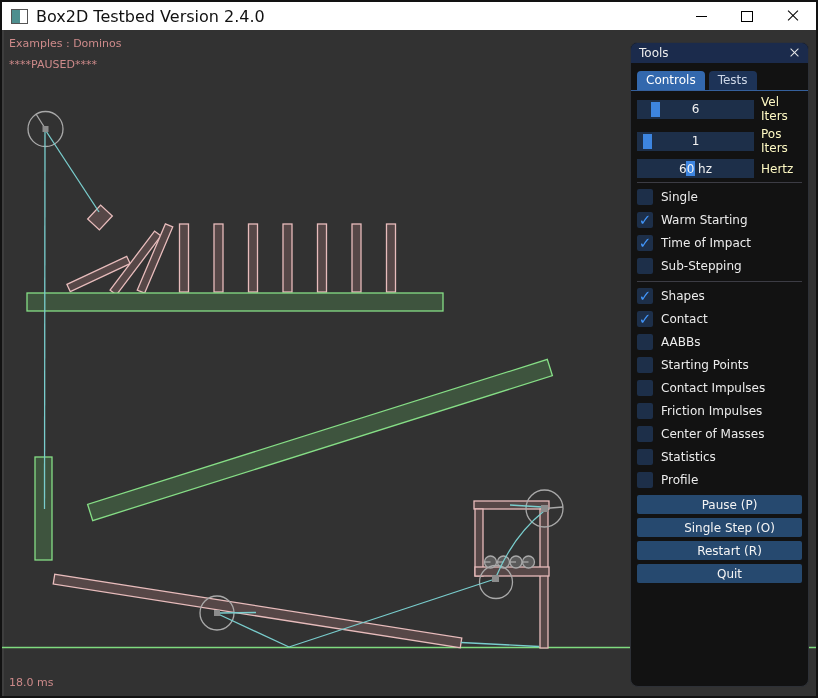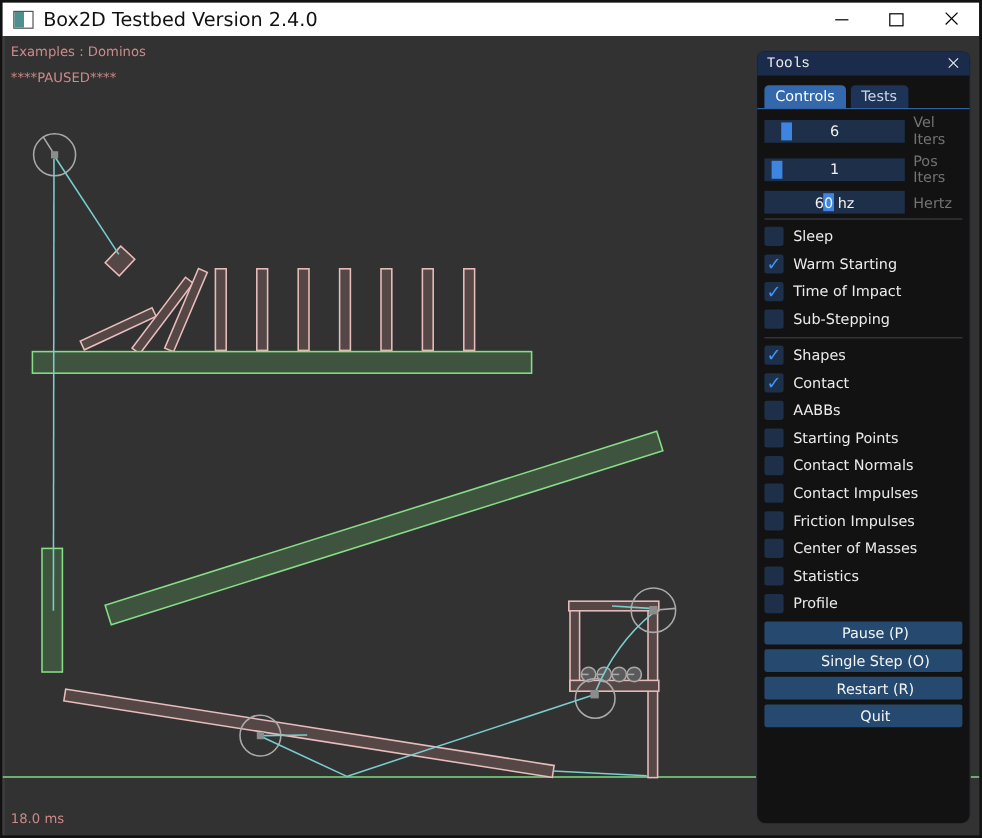--- a/index.html
+++ b/index.html
@@ -26,34 +26,34 @@
           box-shadow:inset 2px 0 0 #3e3e3e;}
   .canvas svg{position:absolute;left:0;top:0;}
   .overlay-text{position:absolute;font-size:11px;letter-spacing:0;z-index:5;}
   #lbl-example{left:7px;top:7px;}
   #lbl-paused{left:7px;top:28px;}
   #lbl-ms{left:7px;top:646px;}
   
   .panel{position:absolute;left:628px;top:40px;width:179px;height:645px;background:#121212;
          border:1px solid #2d3036;border-radius:7px 7px 8px 8px;z-index:20;box-sizing:border-box;
          color:#ececec;font-size:12px;}
-  .ptitle{height:20px;background:#1b2b4c;border-radius:6px 6px 0 0;display:flex;align-items:center;font-family:Liberation Mono, monospace;}
+  .ptitle{height:20px;background:#1b2b4c;border-radius:6px 6px 0 0;display:flex;align-items:center;}
   .ptitle .t{margin-left:8px;font-size:12px;}
   .pclose{margin-left:auto;margin-right:6px;width:14px;height:14px;position:relative;}
   .pclose::before,.pclose::after{content:"";position:absolute;left:1px;top:6px;width:11px;height:1px;background:#e8e8e8;}
   .pclose::before{transform:rotate(45deg);} .pclose::after{transform:rotate(-45deg);}
   .tabbar{display:flex;gap:4px;padding:8px 10px 0 6px;border-bottom:1px solid #35609c;}
   .tab{padding:2px 9px 3px;border-radius:4px 4px 0 0;background:#1d3357;color:#ccd6e6;}
   .tab.active{background:#3368ad;color:#fff;}
   .content{padding:4px 6px 0 6px;}
   .srow{display:flex;align-items:center;margin-bottom:4px;}
   .track{position:relative;width:117px;height:19px;background:#1d2f49;flex:0 0 auto;}
   .grab{position:absolute;top:2px;width:9px;height:15px;background:#3d85e0;}
   .sval{position:absolute;left:0;top:0;width:100%;height:100%;display:flex;align-items:center;justify-content:center;color:#f2f2f2;}
-  .slabel{margin-left:7px;color:#737373;}
+  .slabel{margin-left:7px;color:#fef9c3;}
   .sep{height:1px;background:#3c3c44;margin:3px 0 6px 0;}
   .crow{display:flex;align-items:center;margin-bottom:7px;}
   .cbox{width:16px;height:16px;background:#1d2f49;border-radius:2px;flex:0 0 auto;
         display:flex;align-items:center;justify-content:center;color:#4296fa;font-size:15px;font-weight:bold;line-height:1;}
   .clabel{margin-left:8px;}
   .btn{height:19px;background:#26496f;border-radius:2px;margin-bottom:4px;
        display:flex;align-items:center;justify-content:center;color:#f4f4f4;padding-left:20px;}
 </style>
 </head>
 <body>
@@ -160,21 +160,21 @@
               <div class="grab" style="left: 49px;"></div>
               <div class="sval">60 hz</div>
             </div>
             <div class="slabel">Hertz</div>
           </div>
         </div>
       <div class="sep"></div>
       <div id="checks">
           <div class="crow">
             <div class="cbox"></div>
-            <div class="clabel">Sleep</div>
+            <div class="clabel">Single</div>
           </div>
           <div class="crow">
             <div class="cbox">✓</div>
             <div class="clabel">Warm Starting</div>
           </div>
           <div class="crow">
             <div class="cbox">✓</div>
             <div class="clabel">Time of Impact</div>
           </div>
           <div class="crow">
@@ -190,24 +190,20 @@
             <div class="cbox">✓</div>
             <div class="clabel">Contact</div>
           </div>
           <div class="crow">
             <div class="cbox"></div>
             <div class="clabel">AABBs</div>
           </div>
           <div class="crow">
             <div class="cbox"></div>
             <div class="clabel">Starting Points</div>
-          </div>
-          <div class="crow">
-            <div class="cbox"></div>
-            <div class="clabel">Contact Normals</div>
           </div>
           <div class="crow">
             <div class="cbox"></div>
             <div class="clabel">Contact Impulses</div>
           </div>
           <div class="crow">
             <div class="cbox"></div>
             <div class="clabel">Friction Impulses</div>
           </div>
           <div class="crow">

